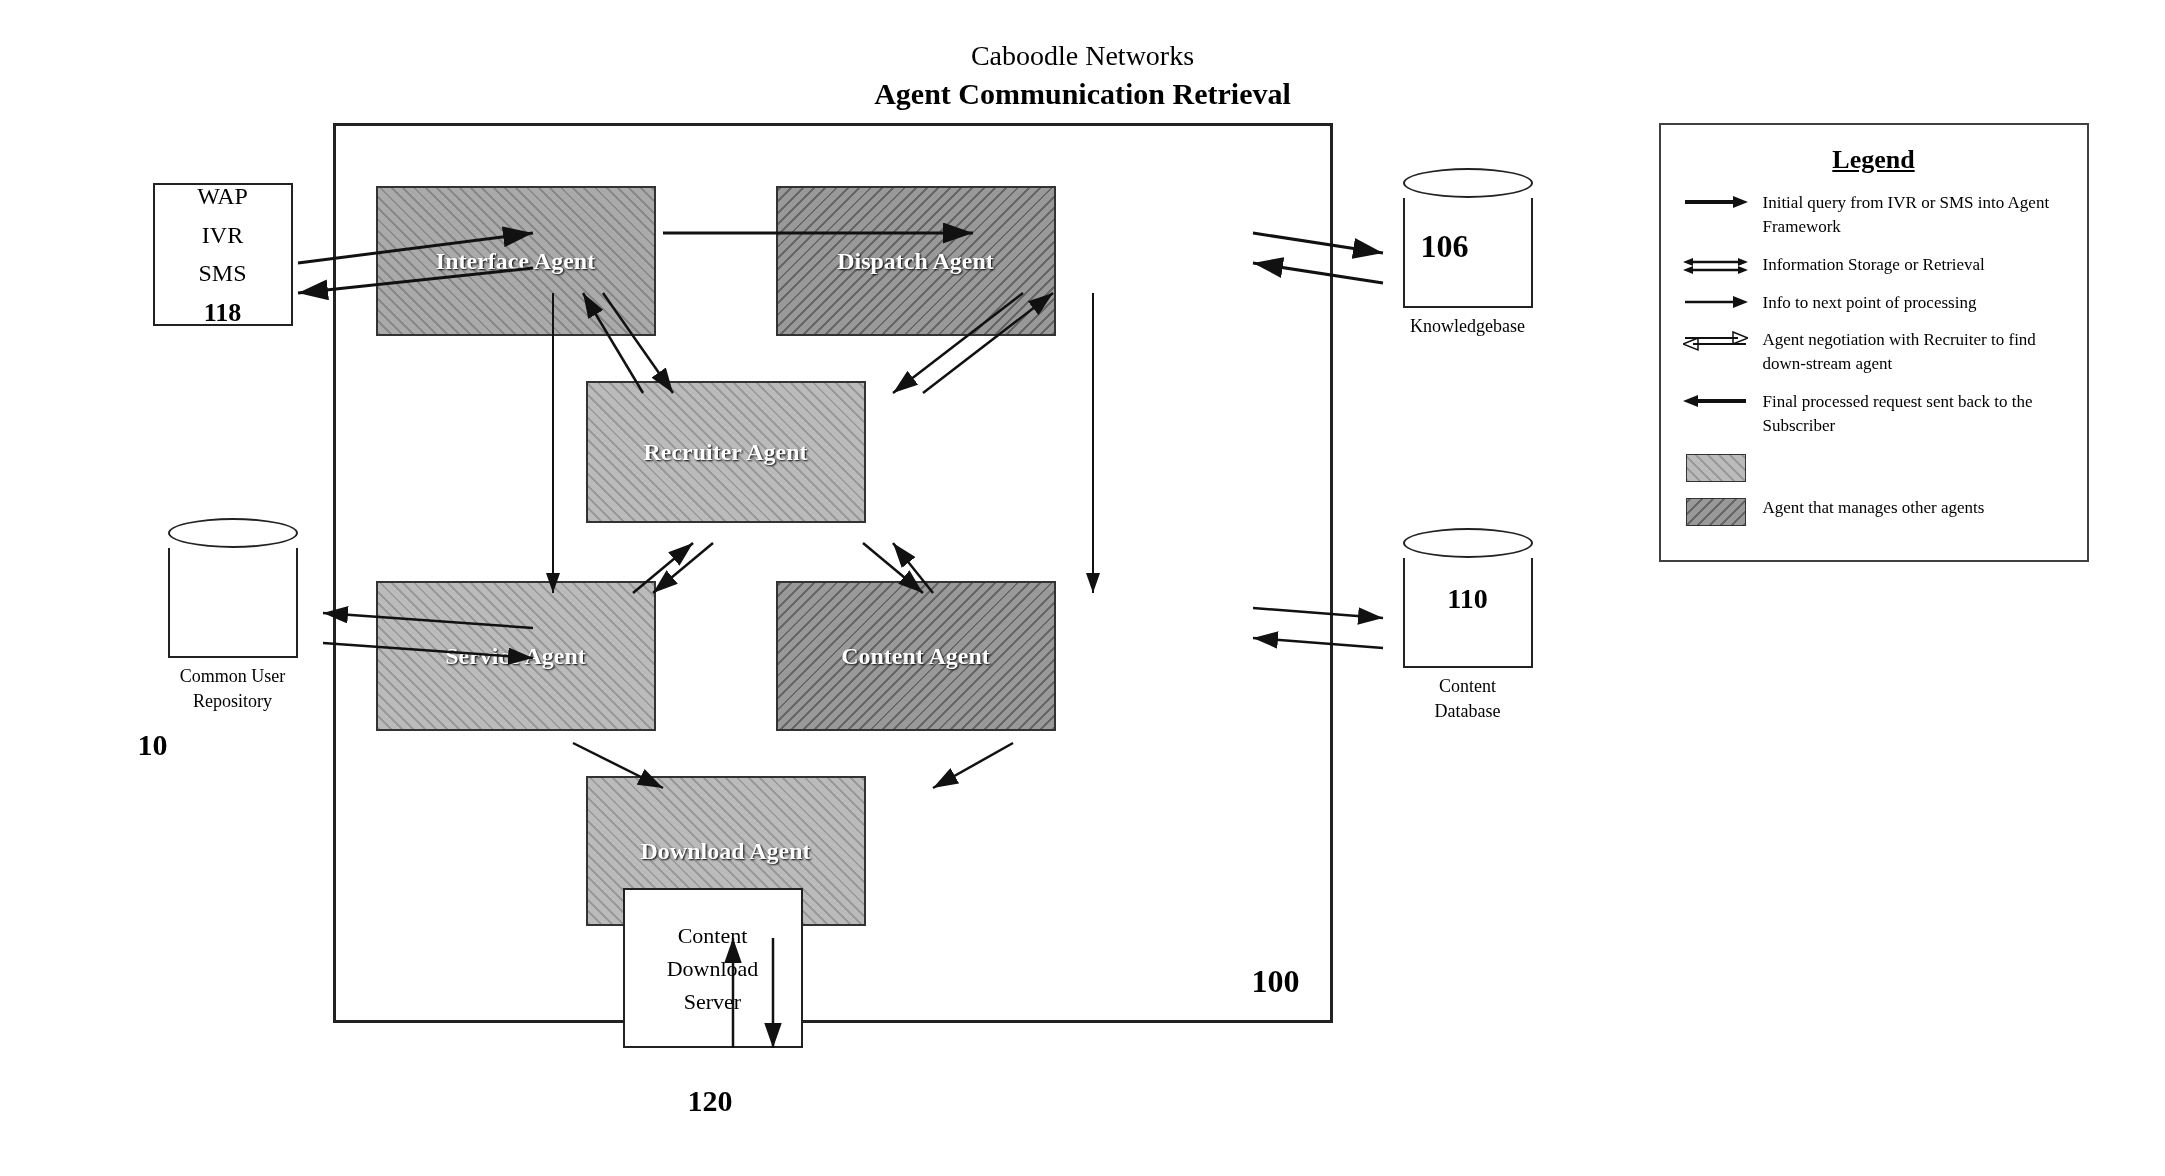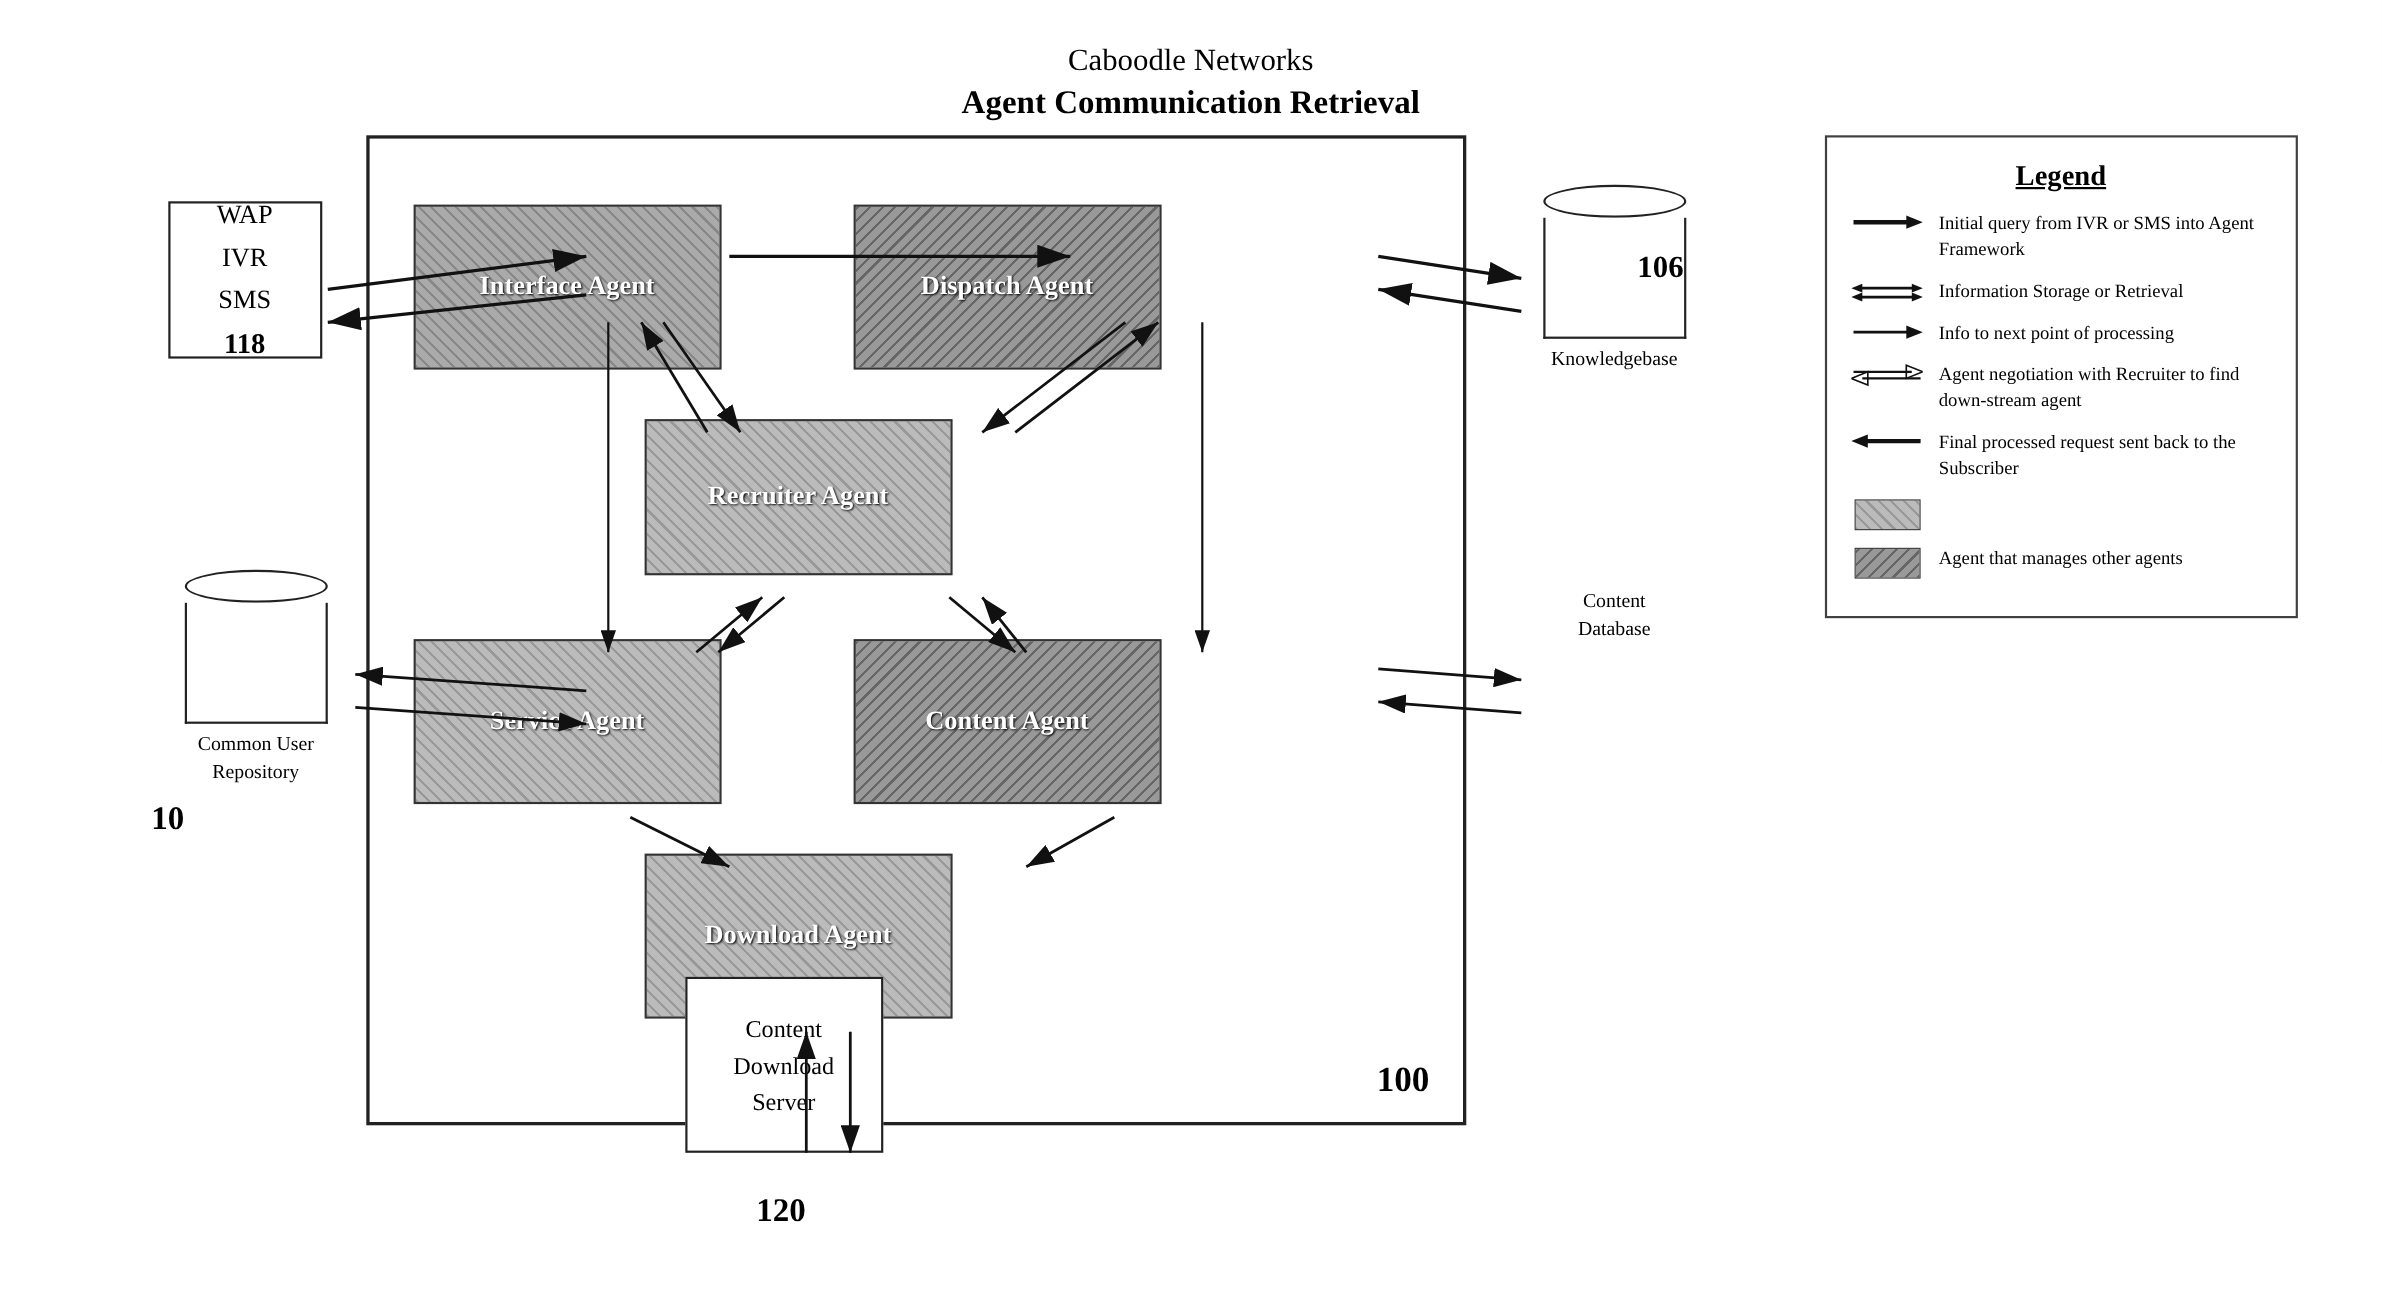--- a/index.html
+++ b/index.html
@@ -400,27 +400,33 @@
         <div class="cylinder-top"></div>
         <div class="cylinder-body"></div>
       </div>
       <div class="cylinder-label">Common User<br>Repository</div>
     </div>
 
     <div class="kb-box">
       <div class="cylinder">
         <div class="cylinder-top"></div>
         <div class="cylinder-body">
-          <div style="position:absolute;top:30px;width:100%;text-align:right;font-size:28px;font-weight:bold;padding-left:16px;">106</div>
+          <div style="position:absolute;top:30px;width:100%;text-align:left;font-size:32px;font-weight:bold;padding-left:16px;">106</div>
         </div>
       </div>
       <div class="cylinder-label">Knowledgebase</div>
     </div>
 
     <div class="cdb-box">
+      <div class="cylinder">
+        <div class="cylinder-top"></div>
+        <div class="cylinder-body">
+          <div style="position:absolute;top:25px;width:100%;text-align:center;font-size:28px;font-weight:bold;">110</div>
+        </div>
+      </div>
       <div class="cylinder-label">Content<br>Database</div>
     </div>
 
     <div class="cds-box">
       <div style="font-size:22px;line-height:1.5;text-align:center;">Content<br>Download<br>Server</div>
     </div>
 
     <div class="num-10">10</div>
 
     <div class="num-120">120</div>

